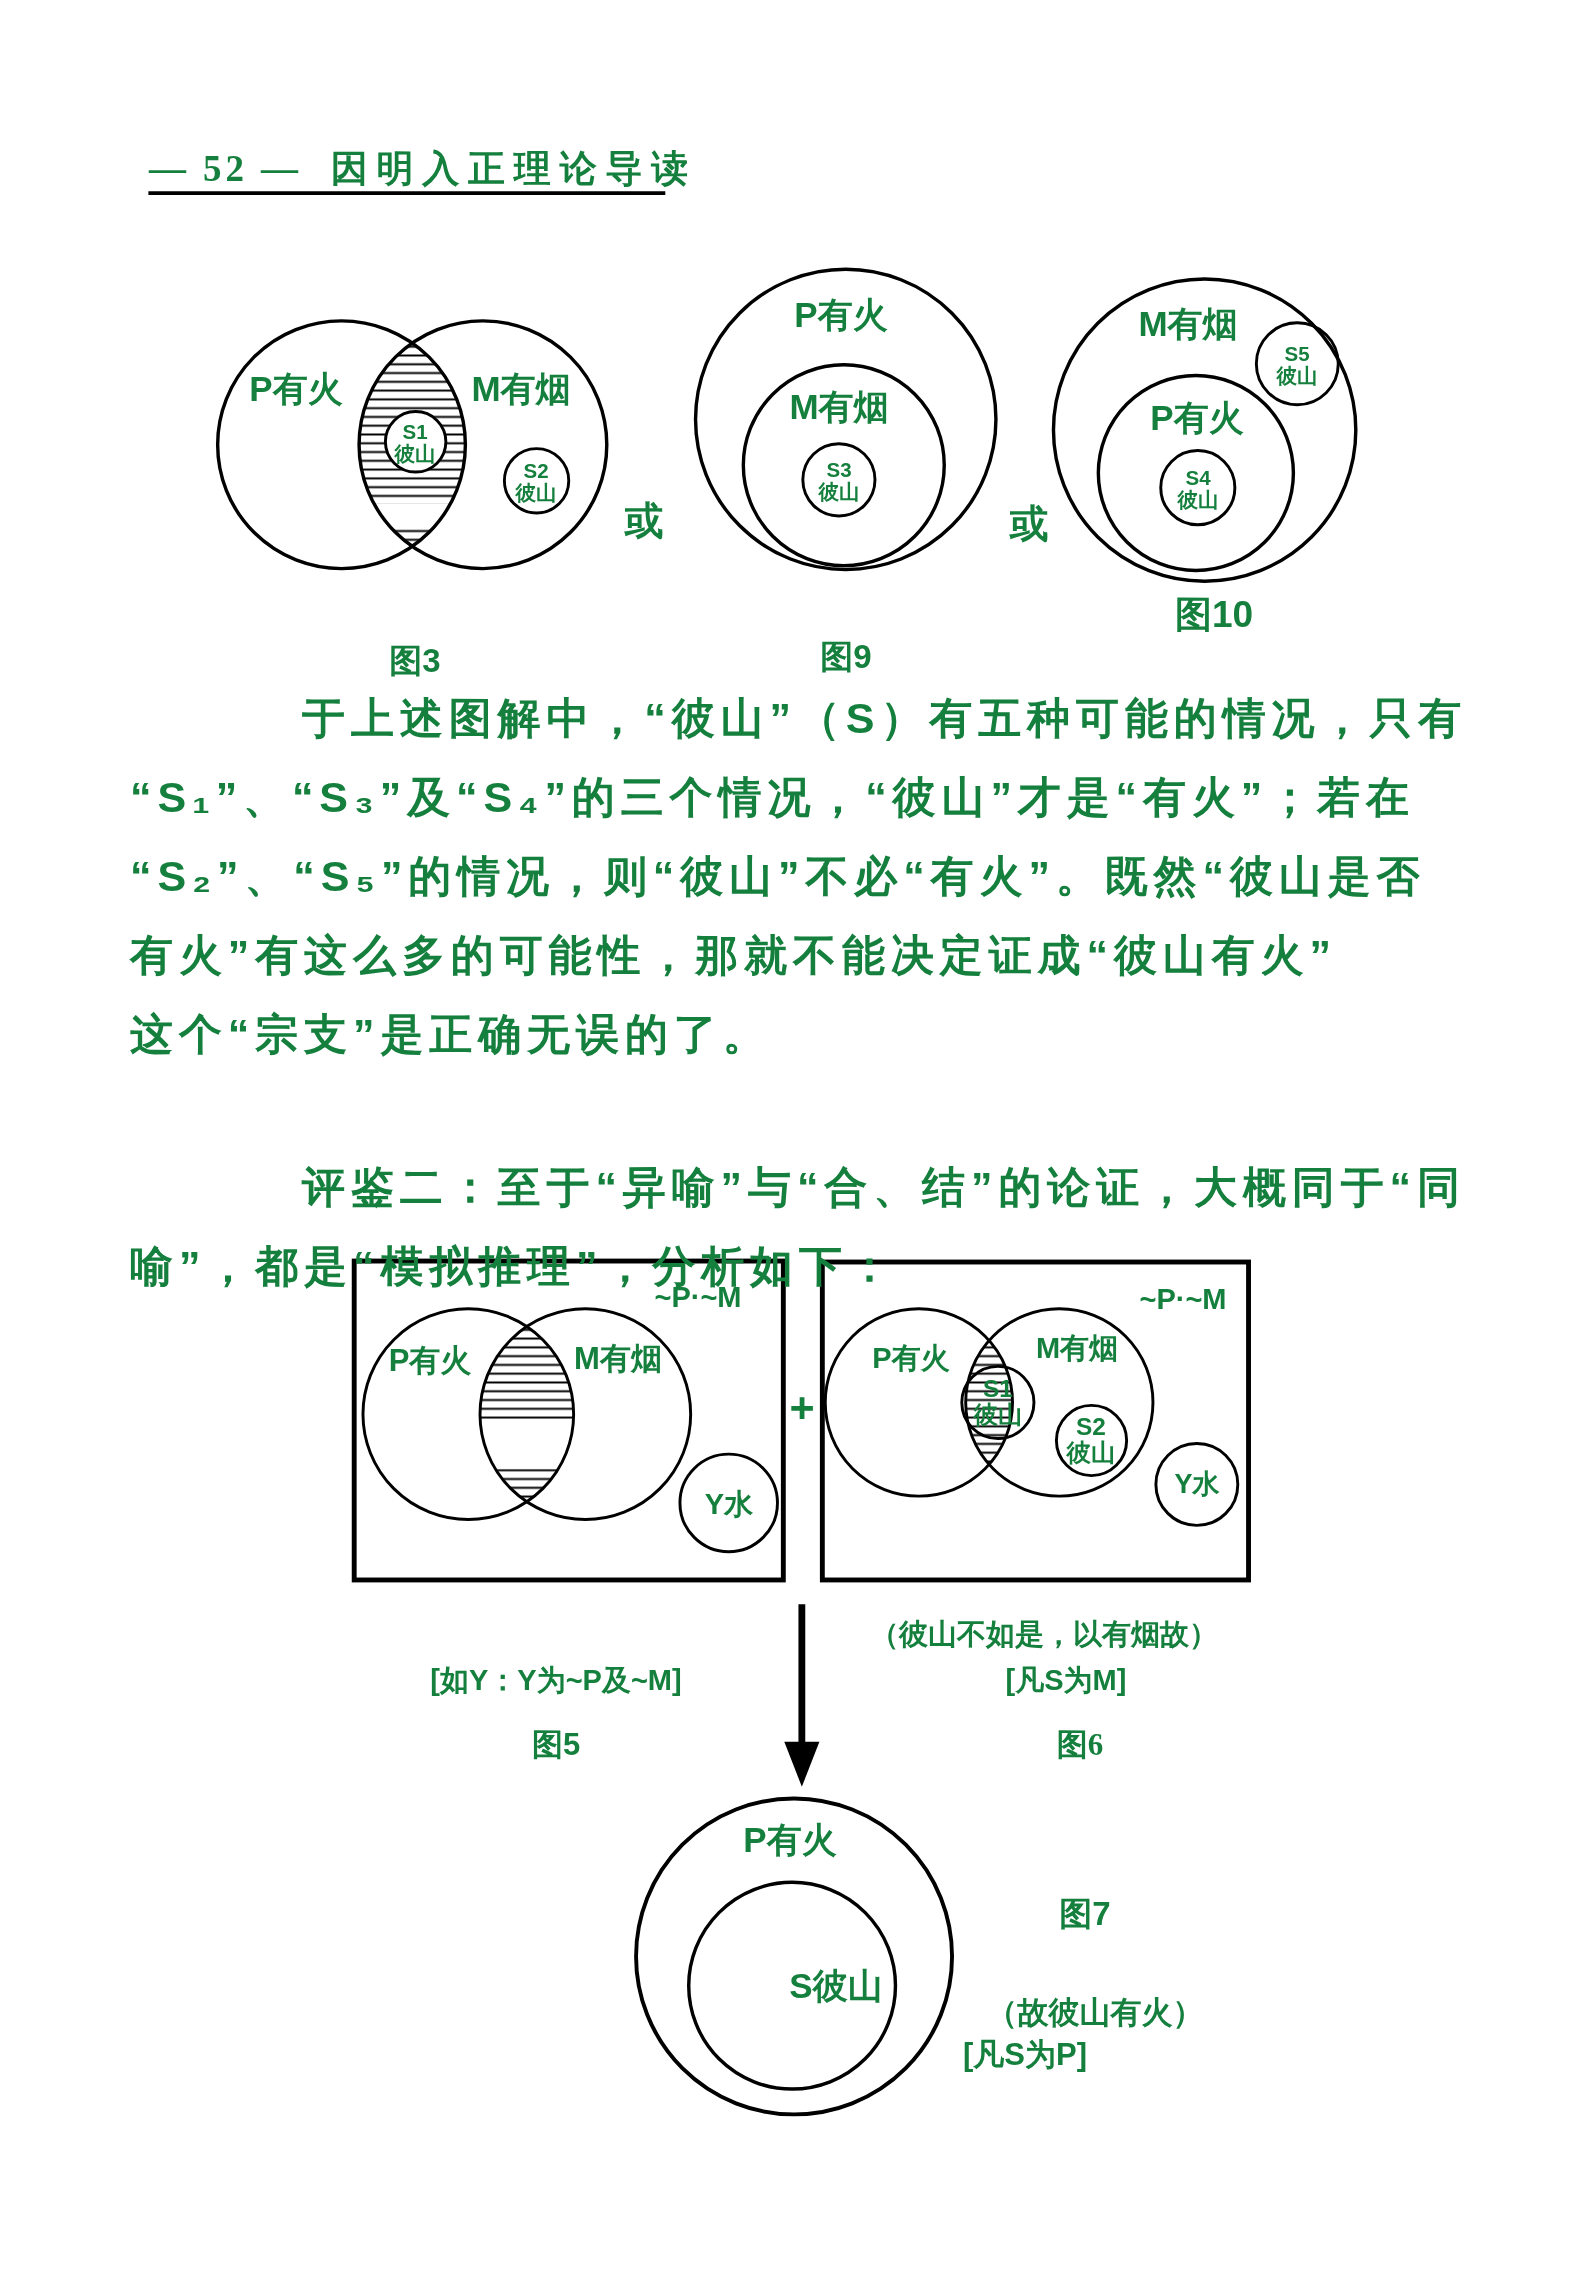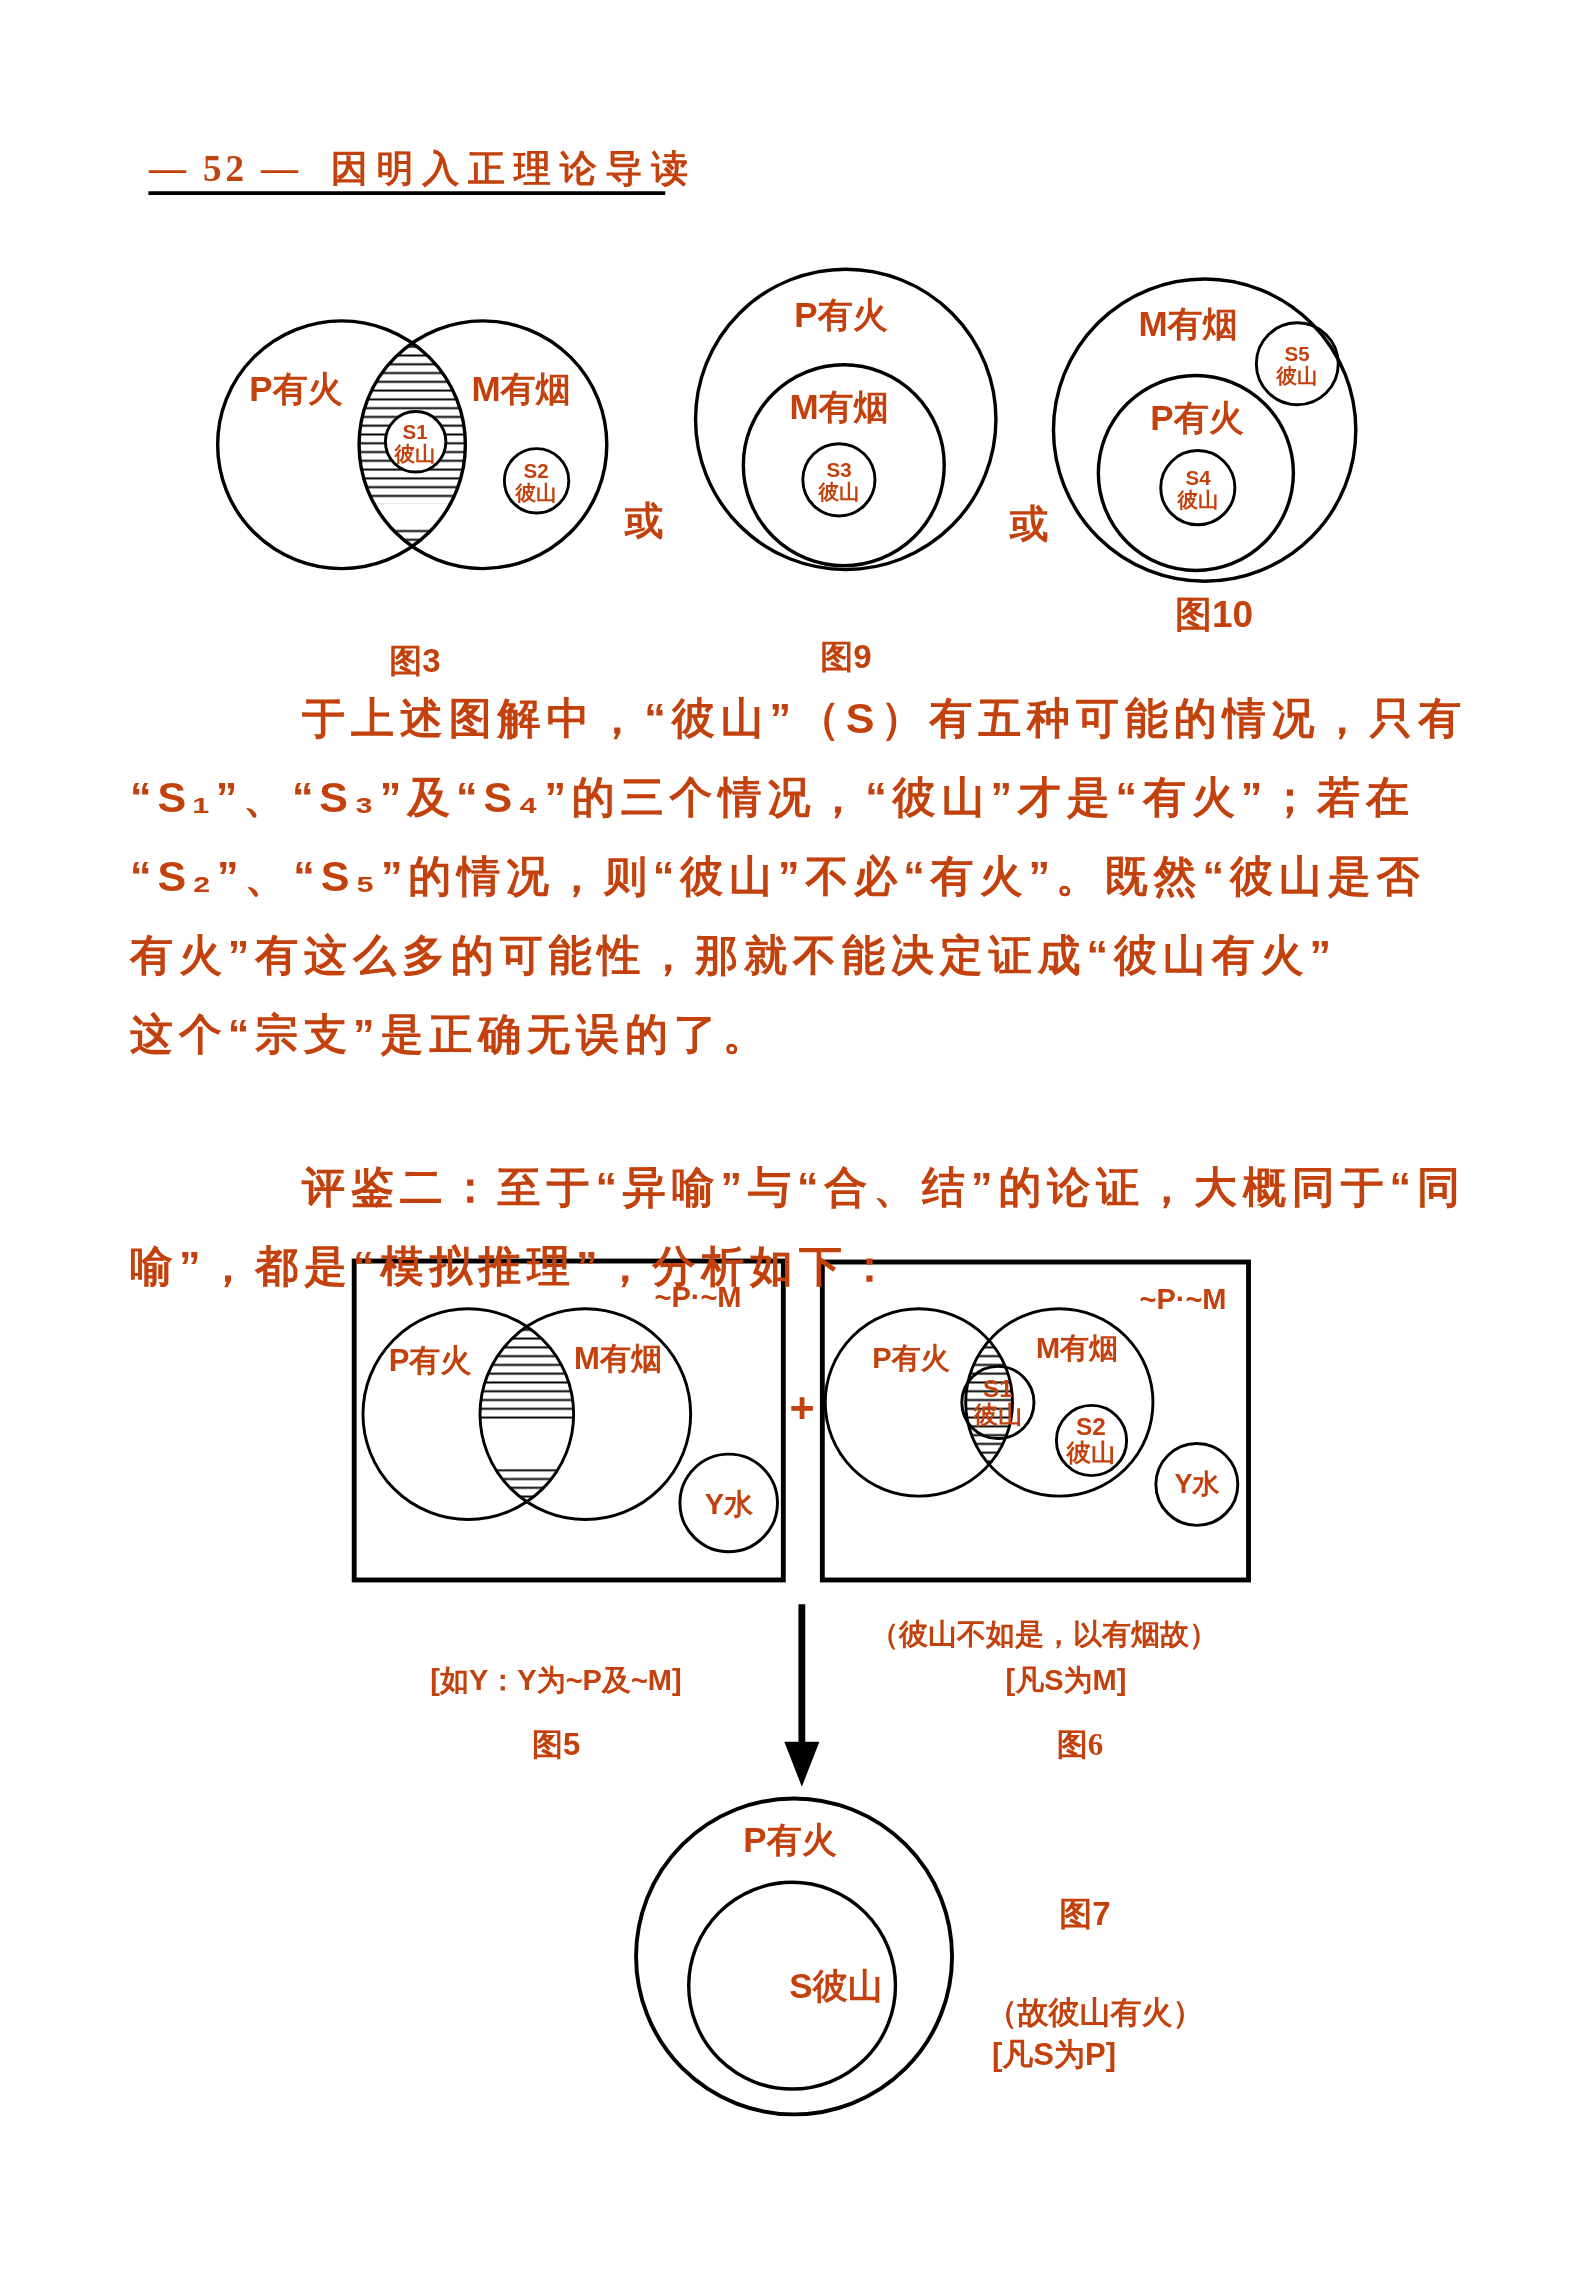--- a/index.html
+++ b/index.html
@@ -1,16 +1,16 @@
 <!DOCTYPE html>
 <html lang="zh"><head>
 <meta charset="utf-8">
 <style>
   html,body{margin:0;padding:0;background:#e8e8e8;}
-  .page{position:relative;width:1592px;height:2289px;background:#ffffff;margin:0 auto;overflow:hidden;color:#c2410c;}
+  .page{position:relative;width:1592px;height:2289px;background:#ffffff;margin:0 auto;overflow:hidden;color:#15803d;}
   .shapes{position:absolute;left:0;top:0;width:1592px;height:2289px;}
   .hdr{position:absolute;left:149px;top:144px;font-family:"Liberation Serif","DejaVu Serif",serif;font-weight:bold;font-size:37px;white-space:nowrap;}
   .hdr .num{letter-spacing:3.9px;}
   .hdr .ttl{margin-left:19.5px;letter-spacing:8.8px;}
   .pline{position:absolute;font-family:Liberation Sans, sans-serif;font-weight:bold;font-size:43px;letter-spacing:5.9px;white-space:nowrap;}
   .lbl{position:absolute;transform:translate(-50%,-50%);text-align:center;font-family:"Liberation Sans","DejaVu Sans",sans-serif;font-weight:bold;white-space:nowrap;line-height:1.05;}
   .cap{position:absolute;transform:translate(-50%,-50%);text-align:center;font-family:"Liberation Sans","DejaVu Sans",sans-serif;font-weight:bold;white-space:nowrap;}
 </style>
 </head>
 <body>
@@ -141,16 +141,16 @@
   <div class="cap" style="left:556px;top:1681px;font-size:29px;">[如Y：Y为~P及~M]</div>
   <div class="cap" style="left:556px;top:1745px;font-size:31px;">图5</div>
   <div class="cap" style="left:1044px;top:1635px;font-size:29px;">（彼山不如是，以有烟故）</div>
   <div class="cap" style="left:1066px;top:1681px;font-size:29px;">[凡S为M]</div>
   <div class="cap" style="left:1080px;top:1745px;font-size:31px;font-family:Liberation Serif, serif;">图6</div>
 
   <div class="lbl" style="left:790px;top:1840px;font-size:35px;">P有火</div>
   <div class="lbl" style="left:836px;top:1986px;font-size:35px;">S彼山</div>
   <div class="cap" style="left:1085px;top:1914px;font-size:33px;">图7</div>
   <div class="cap" style="left:1095px;top:2013px;font-size:31px;">（故彼山有火）</div>
-  <div class="cap" style="left:1054px;top:2055px;font-size:31px;text-align:right;">[凡S为P]</div>
+  <div class="cap" style="left:1025px;top:2055px;font-size:31px;text-align:right;">[凡S为P]</div>
 
 </div>
 
 
 </body></html>

